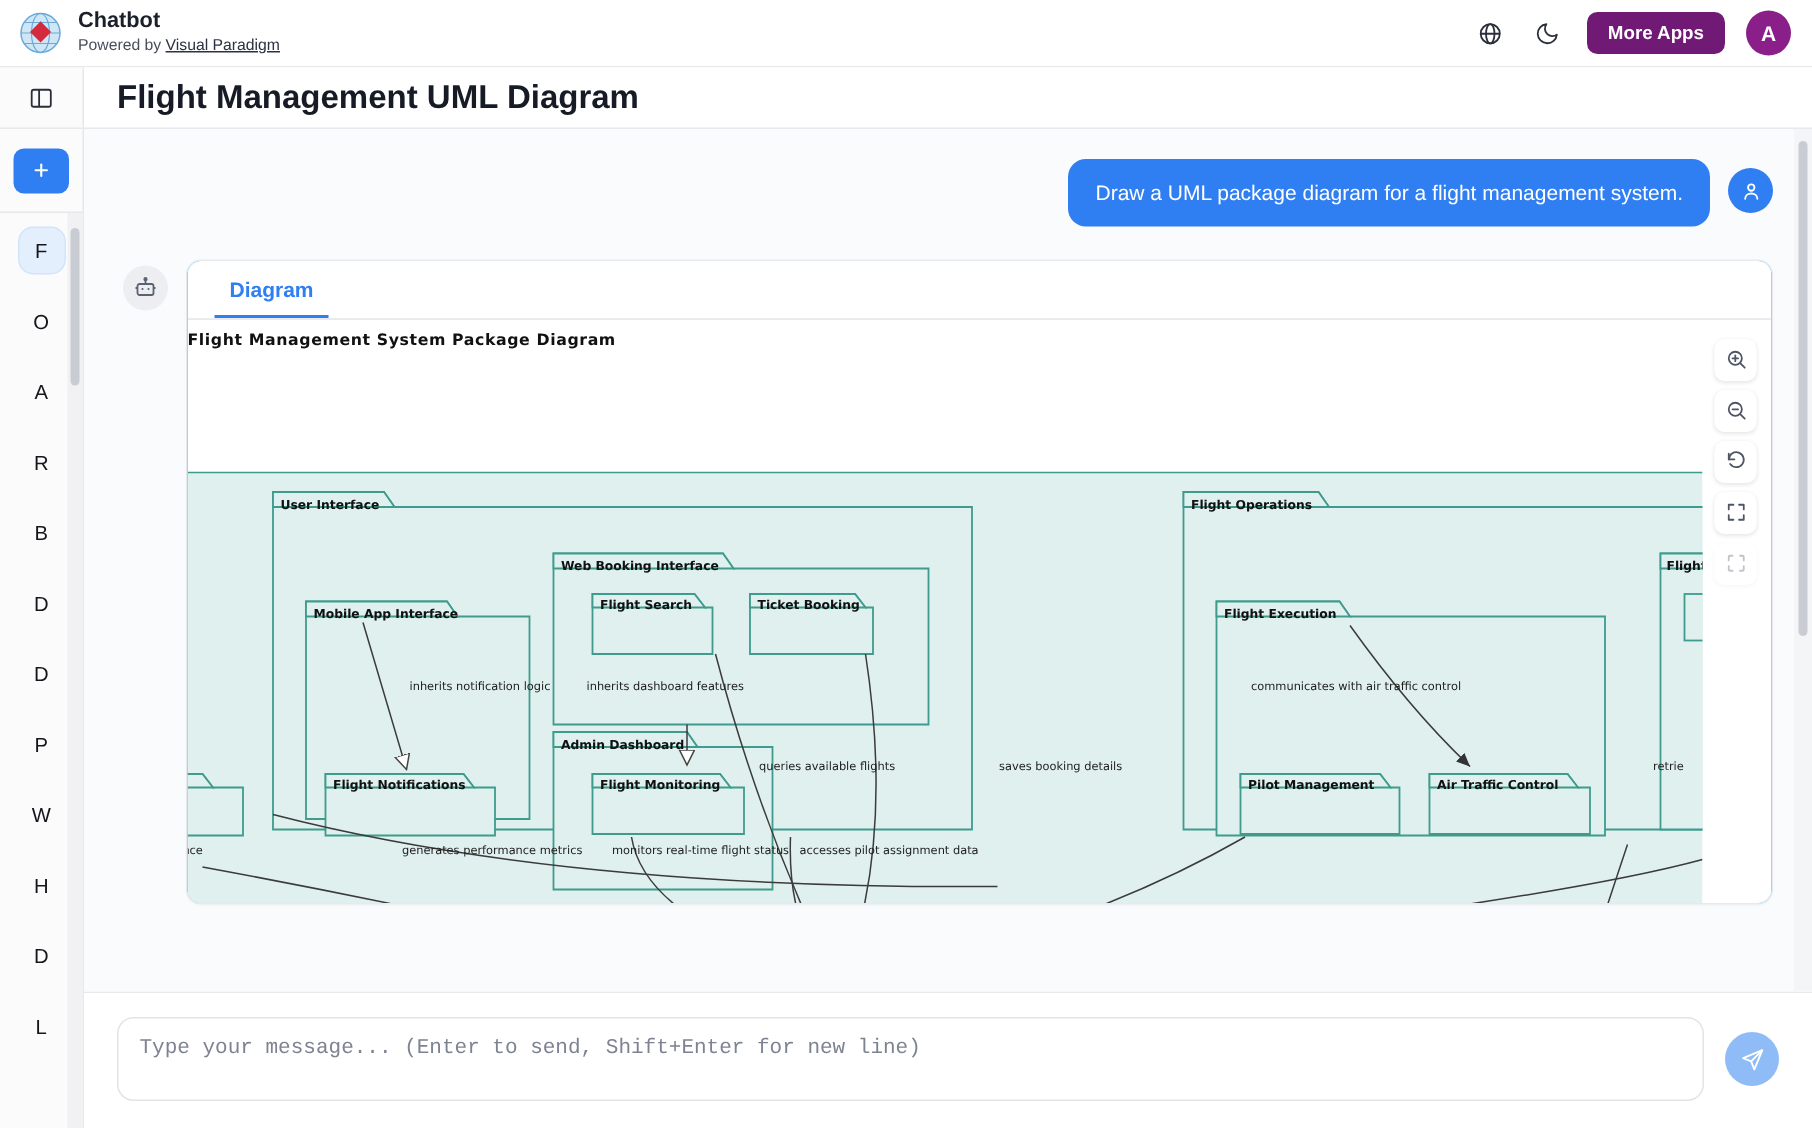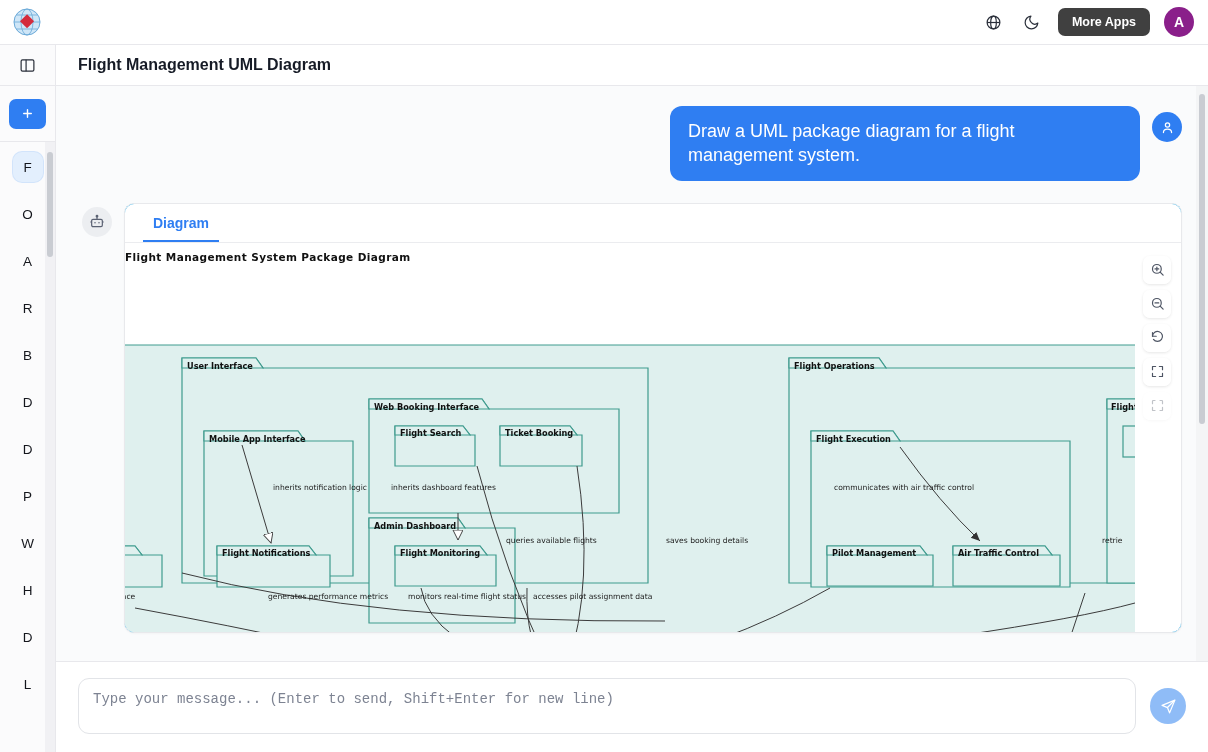--- a/index.html
+++ b/index.html
@@ -23,21 +23,21 @@
   .brand-logo { width: 30px; height: 30px; position: relative; }
   .brand-text .t1 { font-size: 14.5px; font-weight: 700; color: #1b1f2a; line-height: 15px; }
   .brand-text .t2 { font-size: 10.5px; color: #4a4f5c; line-height: 14px; margin-top: 1px; }
   .brand-text .t2 a, .brand-text .t2 .lnk { color: #2c3242; text-decoration: underline; }
   .top-right { margin-left: auto; display: flex; align-items: center; gap: 14px; }
   .icon-btn {
     width: 24px; height: 24px; display: flex; align-items: center; justify-content: center;
     color: #2a2f3a; cursor: pointer; background: none; border: none;
   }
   .more-apps {
-    background: #404040; color: #fff; border: none; border-radius: 7px;
+    background: #701a75; color: #fff; border: none; border-radius: 7px;
     height: 28px; padding: 0 14px; font-size: 12.5px; font-weight: 700;
     cursor: pointer; font-family: inherit;
   }
   .avatar-top {
     width: 30px; height: 30px; border-radius: 50%;
     background: #8a1f8a; color: #fff;
     display: flex; align-items: center; justify-content: center;
     font-size: 14px; font-weight: 700; cursor: pointer;
   }
 
@@ -85,21 +85,21 @@
     position: absolute; left: 45px; top: 0; width: 10px; bottom: 0;
     background: #f1f1f4;
   }
 
   
   .main { flex: 1; display: flex; flex-direction: column; min-width: 0; background: #ffffff; }
   .page-head {
     height: 41px; min-height: 41px; display: flex; align-items: center;
     padding-left: 22px; border-bottom: 1px solid #e8e8ec; background: #fff;
   }
-  .page-title { font-size: 16px; font-weight: 700; color: #161b26; }
+  .page-title { font-size: 22px; font-weight: 700; color: #161b26; }
 
   .chat-area {
     flex: 1; position: relative; background: #fafbfc;
     overflow: hidden; padding: 20px 26px 0 26px;
   }
   .chat-scrollbar {
     position: absolute; right: 3px; top: 8px; width: 6px; height: 330px;
     background: #c9ccd2; border-radius: 3px;
   }
   .chat-scrolltrack {
@@ -107,21 +107,21 @@
   }
 
   .msg-user { display: flex; align-items: flex-start; justify-content: flex-end; gap: 12px; }
   .user-avatar {
     width: 30px; height: 30px; border-radius: 50%; background: #2f7ef2;
     display: flex; align-items: center; justify-content: center; color: #fff; flex: none;
     margin-top: 6px;
   }
   .bubble-user {
     background: #2f7ef2; color: #fff; border-radius: 12px;
-    padding: 13px 18px; font-size: 18px; max-width: 470px; line-height: 1.35;
+    padding: 13px 18px; font-size: 14px; max-width: 470px; line-height: 1.35;
   }
 
   .msg-bot { display: flex; align-items: flex-start; gap: 12px; margin-top: 22px; }
   .bot-avatar {
     width: 30px; height: 30px; border-radius: 50%; background: #eceef1;
     display: flex; align-items: center; justify-content: center; color: #5b6273; flex: none;
     margin-top: 4px;
   }
   .artifact {
     flex: 1; background: #0ea5e9; border: 1px solid #e8e9ec; border-radius: 10px;
@@ -184,20 +184,27 @@
       <div class="brand-logo">
         <svg width="30" height="30" viewBox="0 0 30 30">
           <circle cx="15" cy="15" r="13" fill="#cfe6f7" stroke="#6aa9d8" stroke-width="1"></circle>
           <ellipse cx="15" cy="15" rx="6" ry="13" fill="none" stroke="#6aa9d8" stroke-width=".8"></ellipse>
           <line x1="2" y1="15" x2="28" y2="15" stroke="#6aa9d8" stroke-width=".8"></line>
           <line x1="4.5" y1="8" x2="25.5" y2="8" stroke="#6aa9d8" stroke-width=".8"></line>
           <line x1="4.5" y1="22" x2="25.5" y2="22" stroke="#6aa9d8" stroke-width=".8"></line>
           <path d="M15 6 L24 15 L15 24 L6 15 Z" fill="#d42b3c" transform="translate(1,1) scale(0.78) translate(3,2)"></path>
           <path d="M15 9.5 L21.5 16 L15 22.5 L8.5 16 Z" fill="#ffffff" opacity=".0"></path>
         </svg>
+      </div>
+      <div class="brand-text">
+        <div class="t1">Chatbot</div>
+        <div class="t2">
+          <span>Powered by</span>
+          <span class="lnk">Visual Paradigm</span>
+        </div>
       </div>
     </div>
 
     <div class="top-right">
       <button class="icon-btn" title="Language">
         <svg width="17" height="17" viewBox="0 0 24 24" fill="none" stroke="currentColor" stroke-width="1.7">
           <circle cx="12" cy="12" r="9"></circle>
             <line x1="3" y1="12" x2="21" y2="12"></line>
           <ellipse cx="12" cy="12" rx="4" ry="9"></ellipse>
         </svg>

